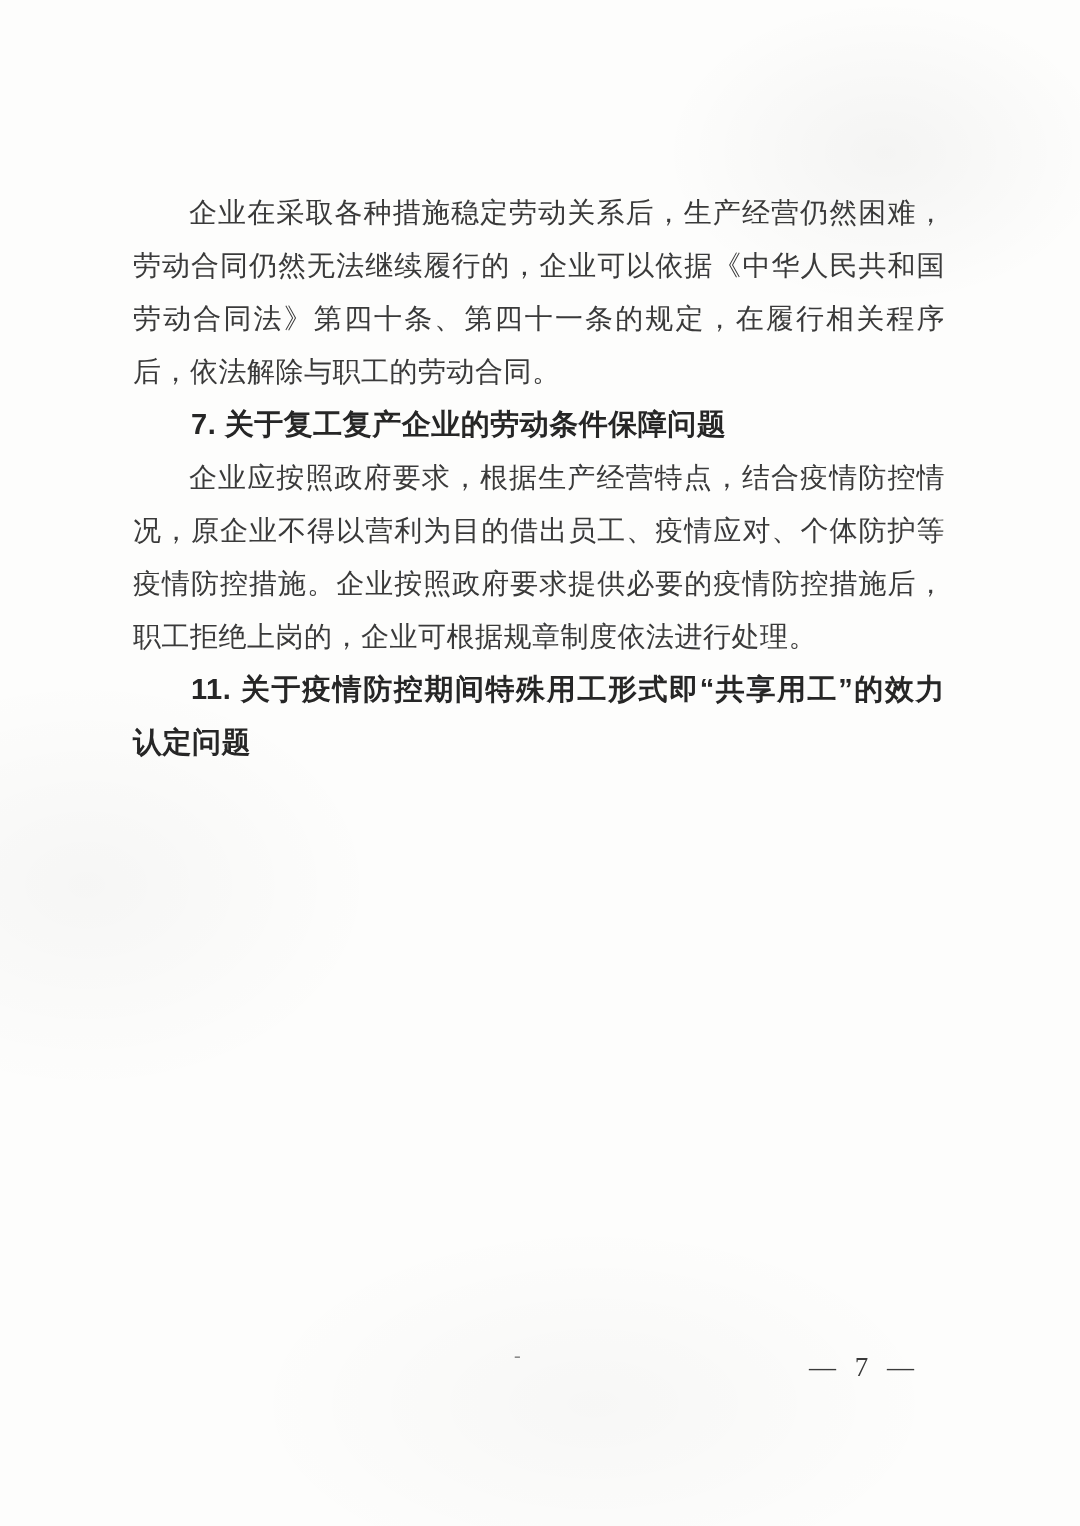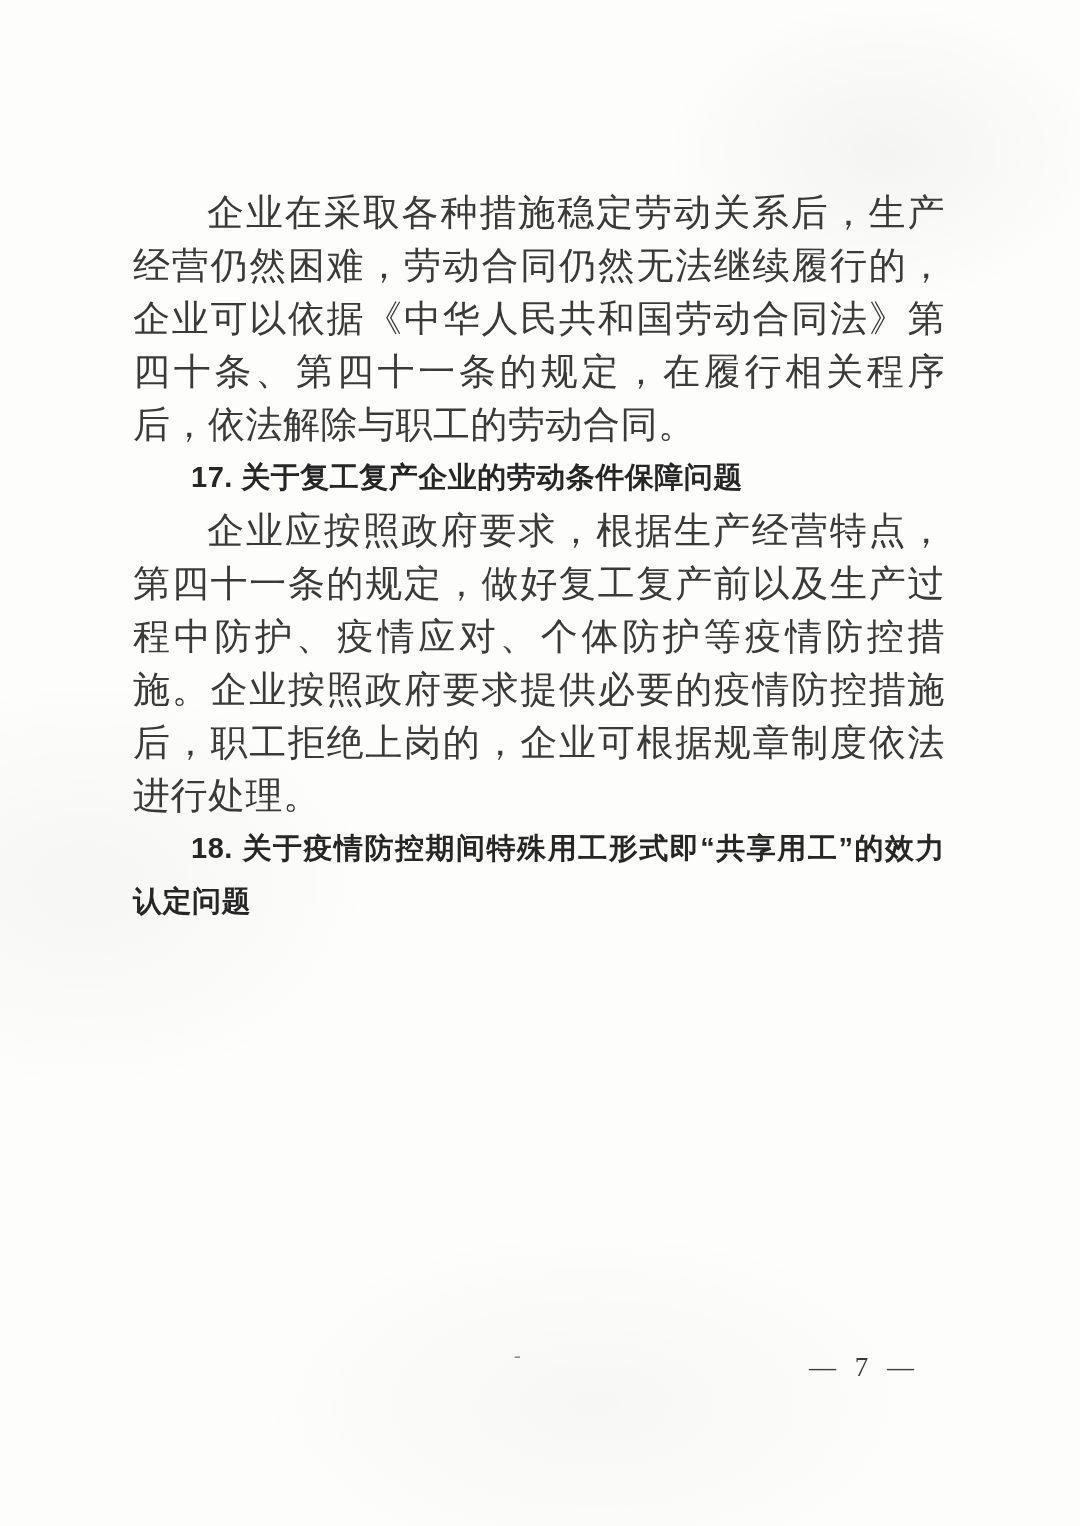--- a/index.html
+++ b/index.html
@@ -21,21 +21,21 @@
     color: #3a3a3a;
   }
   .page-content {
     position: absolute;
     left: 133px;
     top: 186px;
     width: 812px;
   }
   .para {
     margin: 0;
-    font-size: 37px;
+    font-size: 28px;
     line-height: 53px;
     text-align: justify;
     text-indent: 2em;
     color: #3a3a3a;
     letter-spacing: 0.5px;
     
     font-weight: 400;
   }
   .heading {
     margin: 0;
@@ -65,24 +65,24 @@
     color: #8a8a8a;
     font-family: "Liberation Serif", "DejaVu Serif", serif;
   }
 </style>
 </head>
 <body>
 
 <div class="page-content">
   <p class="para">企业在采取各种措施稳定劳动关系后，生产经营仍然困难，劳动合同仍然无法继续履行的，企业可以依据《中华人民共和国劳动合同法》第四十条、第四十一条的规定，在履行相关程序后，依法解除与职工的劳动合同。</p>
 
-  <h2 class="heading">17. 关于复工复产企业的劳动条件保障问题</h2>
+  <h2 class="heading">7. 关于复工复产企业的劳动条件保障问题</h2>
 
 
-  <p class="para">企业应按照政府要求，根据生产经营特点，第四十一条的规定，做好复工复产前以及生产过程中防护、疫情应对、个体防护等疫情防控措施。企业按照政府要求提供必要的疫情防控措施后，职工拒绝上岗的，企业可根据规章制度依法进行处理。</p>
+  <p class="para">企业应按照政府要求，根据生产经营特点，结合疫情防控情况，原企业不得以营利为目的借出员工、疫情应对、个体防护等疫情防控措施。企业按照政府要求提供必要的疫情防控措施后，职工拒绝上岗的，企业可根据规章制度依法进行处理。</p>
 
-  <h2 class="heading">18. 关于疫情防控期间特殊用工形式即“共享用工”的效力认定问题</h2>
+  <h2 class="heading">11. 关于疫情防控期间特殊用工形式即“共享用工”的效力认定问题</h2>
 
 </div>
 
 <span class="scan-artifact">-</span>
 
 <div class="footer-page-number">— 7 —</div>
 
 </body></html>

